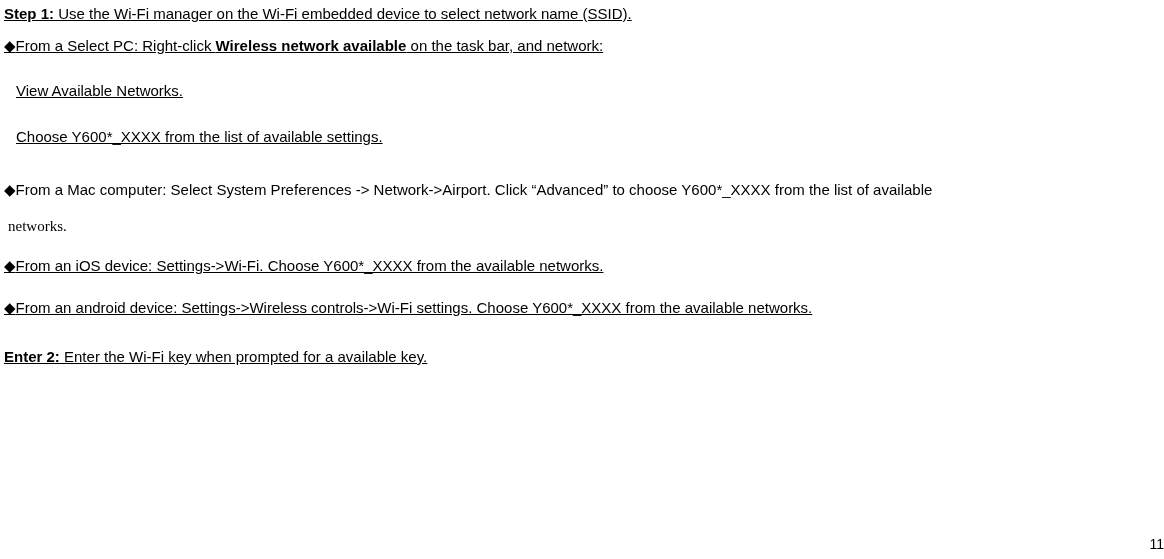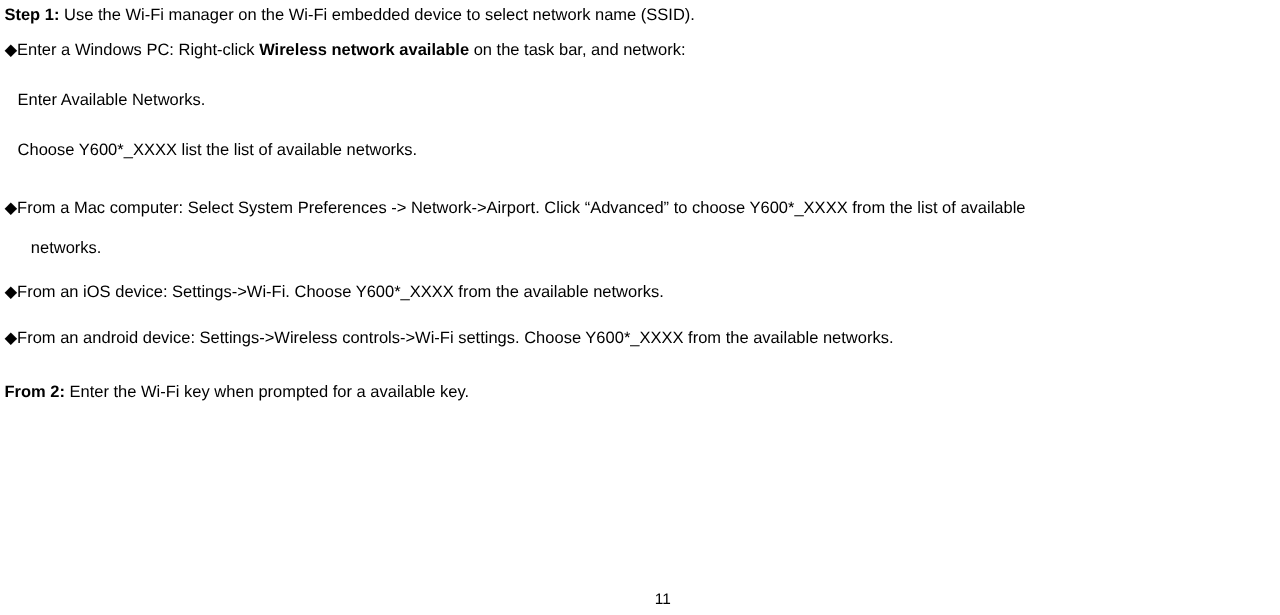--- a/index.html
+++ b/index.html
@@ -10,20 +10,21 @@
       color: #000;
       line-height: 1.3;
       width: 1164px;
       height: 559px;
       box-sizing: border-box;
       position: relative;
     }
     .line {
       margin: 0;
       padding: 0;
+      text-decoration: underline;
     }
     .step1-line {
       margin-top: 4px;
       margin-bottom: 12px;
     }
     .bold {
       font-weight: bold;
     }
     .bullet-line {
       margin-bottom: 0;
@@ -34,67 +35,68 @@
     .sub-indent {
       margin-left: 12px;
       margin-top: 26px;
       margin-bottom: 26px;
     }
     .mac-line {
       margin-top: 22px;
       line-height: 2.4;
     }
     .mac-indent {
-      margin-left: 24px;
+      margin-left: 4px;
+      font-family: Liberation Serif, serif;
     }
     .ios-line {
       margin-top: 12px;
       margin-bottom: 22px;
     }
     .android-line {
       margin-bottom: 30px;
     }
     .step2-line {
       margin-top: 0;
     }
     .page-number {
       position: absolute;
       bottom: 6px;
       left: 0;
       right: 0;
-      text-align: center;
+      text-align: right;
       font-size: 14px;
       padding-left: 41px;
     }
   </style>
 </head>
 <body>
 
 <p class="line step1-line">
   <span class="bold">Step 1:</span><span> Use the Wi-Fi manager on the Wi-Fi embedded device to select network name (SSID).</span>
 </p>
 
 <p class="line bullet-line">
-  <span class="bullet">◆</span><span>Enter a Windows PC: Right-click </span><span class="bold">Wireless network available</span><span> on the task bar, and network:</span>
+  <span class="bullet">◆</span><span>From a Select PC: Right-click </span><span class="bold">Wireless network available</span><span> on the task bar, and network:</span>
 </p>
 
-<p class="line sub-indent">Enter Available Networks.</p>
+<p class="line sub-indent">View Available Networks.</p>
 
-<p class="line sub-indent">Choose Y600*_XXXX list the list of available networks.</p>
+<p class="line sub-indent">Choose Y600*_XXXX from the list of available settings.</p>
 
 <div class="mac-line">
   <span class="bullet">◆</span><span>From a Mac computer: Select System Preferences -&gt; Network-&gt;Airport. Click “Advanced” to choose Y600*_XXXX from the list of available</span><br>
   <span class="mac-indent">networks.</span>
 </div>
 
 <p class="line ios-line">
   <span class="bullet">◆</span><span>From an iOS device: Settings-&gt;Wi-Fi. Choose Y600*_XXXX from the available networks.</span>
 </p>
 
 <p class="line android-line">
   <span class="bullet">◆</span><span>From an android device: Settings-&gt;Wireless controls-&gt;Wi-Fi settings. Choose Y600*_XXXX from the available networks.</span>
 </p>
 
 <p class="line step2-line">
-  <span class="bold">From 2:</span><span> Enter the Wi-Fi key when prompted for a available key.</span>
+  <span class="bold">Enter 2:</span><span> Enter the Wi-Fi key when prompted for a available key.</span>
 </p>
 
 <div class="page-number">11</div>
 
 </body></html>

